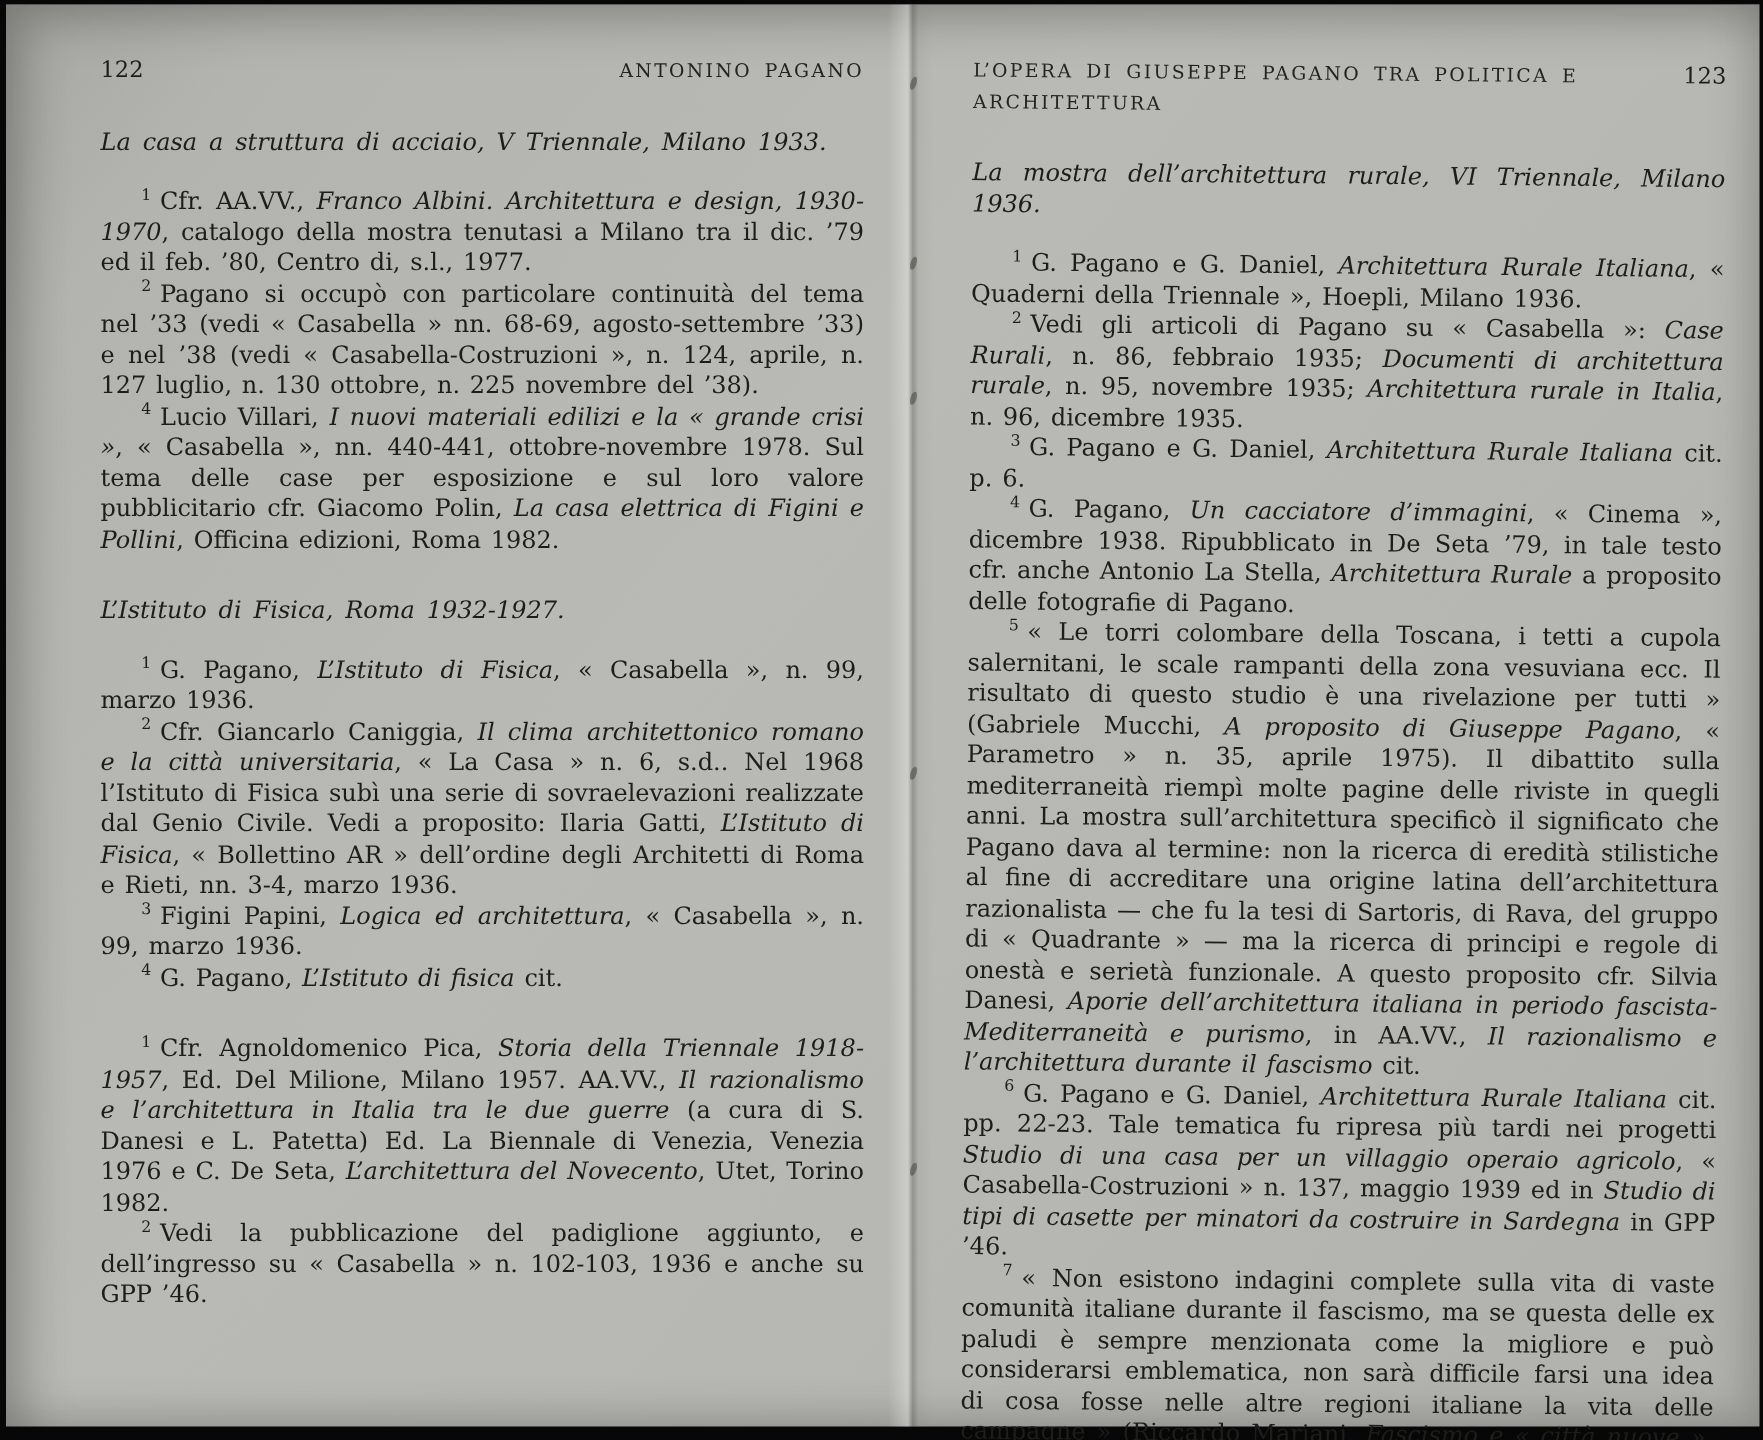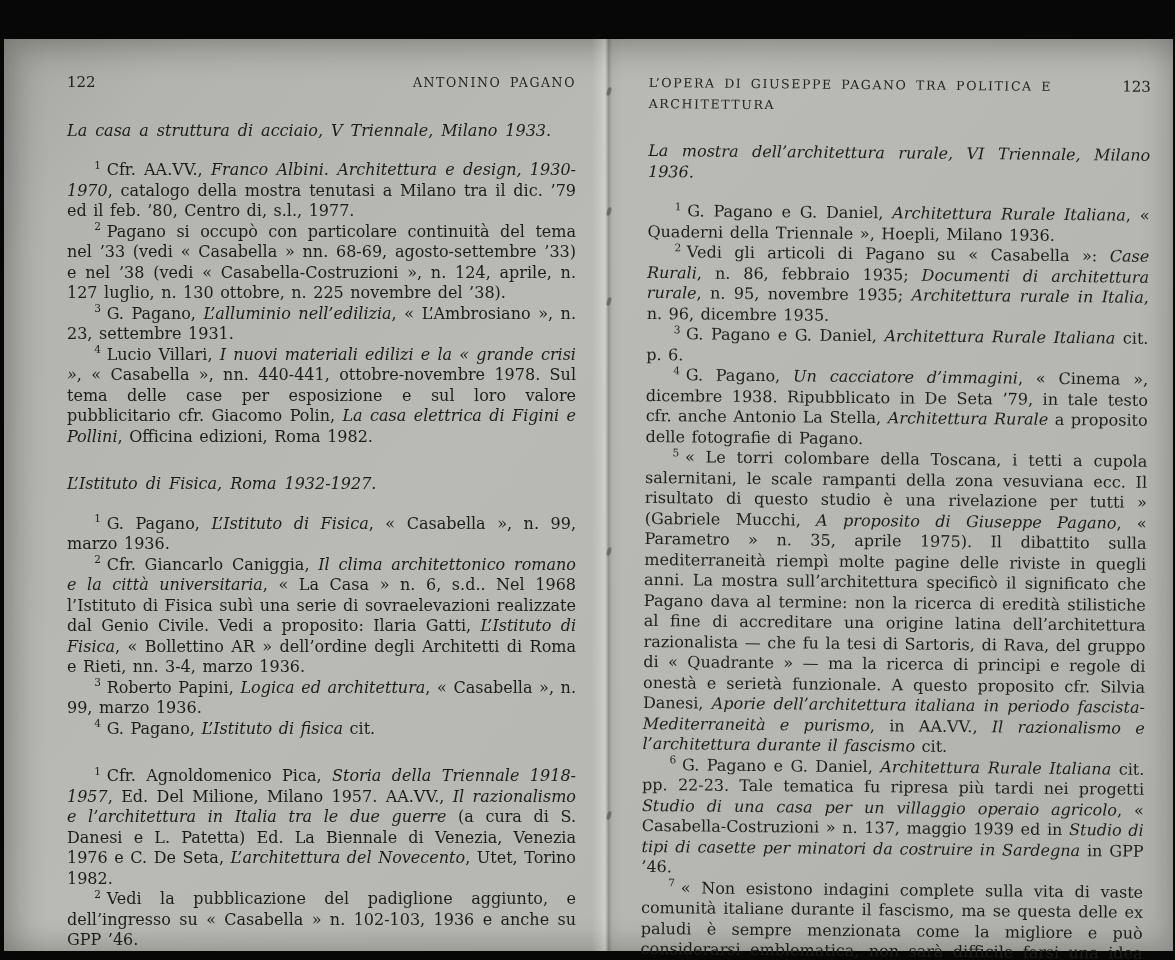--- a/index.html
+++ b/index.html
@@ -9,21 +9,20 @@
     overflow: hidden;
     position: relative;
     font-family: "DejaVu Serif", "Liberation Serif", serif;
   }
   .paper {
     position: absolute;
     left: 4px; top: 3px; right: 2px; bottom: 9px;
     background: linear-gradient(128deg, #a6a6a2 0%, #b3b3af 10%, #b9b9b5 40%, #b6b6b2 70%, #b0b0ac 100%);
     box-shadow: inset 14px 12px 30px rgba(0,0,0,0.22),
                 inset -10px -10px 26px rgba(0,0,0,0.14);
-    margin-top: 36px;
   }
   .gutter {
     position: absolute;
     left: 588px; top: 0; bottom: 0; width: 30px;
     background: linear-gradient(90deg,
       rgba(0,0,0,0.00) 0%,
       rgba(255,255,255,0.22) 32%,
       rgba(255,255,255,0.30) 44%,
       rgba(55,55,50,0.28) 55%,
       rgba(120,120,115,0.10) 68%,
@@ -94,28 +93,27 @@
   <div class="page page-left">
     <div class="page-header">
       <span class="page-number">122</span>
       <span class="running-head">ANTONINO PAGANO</span>
     </div>
     <div>
         <div class="section">
           <div class="section-heading">La casa a struttura di acciaio, V Triennale, Milano 1933.</div>
           <p class="footnote"><sup class="fn-num">1</sup><span>Cfr. AA.VV., </span><i>Franco Albini. Architettura e design, 1930-1970</i><span>, catalogo della mostra tenutasi a Milano tra il dic. ’79 ed il feb. ’80, Centro di, s.l., 1977.</span></p>
           <p class="footnote"><sup class="fn-num">2</sup><span>Pagano si occupò con particolare continuità del tema nel ’33 (vedi « Casabella » nn. 68-69, agosto-settembre ’33) e nel ’38 (vedi « Casabella-Costruzioni », n. 124, aprile, n. 127 luglio, n. 130 ottobre, n. 225 novembre del ’38).</span></p>
-          <p class="footnote"><sup class="fn-num">3</sup><span>G. Pagano, </span><i>L’alluminio nell’edilizia</i><span>, « L’Ambrosiano », n. 23, settembre 1931.</span></p>
           <p class="footnote"><sup class="fn-num">4</sup><span>Lucio Villari, </span><i>I nuovi materiali edilizi e la « grande crisi »</i><span>, « Casabella », nn. 440-441, ottobre-novembre 1978. Sul tema delle case per esposizione e sul loro valore pubblicitario cfr. Giacomo Polin, </span><i>La casa elettrica di Figini e Pollini</i><span>, Officina edizioni, Roma 1982.</span></p>
         </div>
         <div class="section">
           <div class="section-heading">L’Istituto di Fisica, Roma 1932-1927.</div>
           <p class="footnote"><sup class="fn-num">1</sup><span>G. Pagano, </span><i>L’Istituto di Fisica</i><span>, « Casabella », n. 99, marzo 1936.</span></p>
           <p class="footnote"><sup class="fn-num">2</sup><span>Cfr. Giancarlo Caniggia, </span><i>Il clima architettonico romano e la città universitaria</i><span>, « La Casa » n. 6, s.d.. Nel 1968 l’Istituto di Fisica subì una serie di sovraelevazioni realizzate dal Genio Civile. Vedi a proposito: Ilaria Gatti, </span><i>L’Istituto di Fisica</i><span>, « Bollettino AR » dell’ordine degli Architetti di Roma e Rieti, nn. 3-4, marzo 1936.</span></p>
-          <p class="footnote"><sup class="fn-num">3</sup><span>Roberto Papini, </span><i>Logica ed architettura</i><span>, « Casabella », n. 99, marzo 1936.</span></p>
+          <p class="footnote"><sup class="fn-num">3</sup><span>Figini Papini, </span><i>Logica ed architettura</i><span>, « Casabella », n. 99, marzo 1936.</span></p>
           <p class="footnote"><sup class="fn-num">4</sup><span>G. Pagano, </span><i>L’Istituto di fisica</i><span> cit.</span></p>
         </div>
         <div class="section">
           <p class="footnote"><sup class="fn-num">1</sup><span>Cfr. Agnoldomenico Pica, </span><i>Storia della Triennale 1918-1957</i><span>, Ed. Del Milione, Milano 1957. AA.VV., </span><i>Il razionalismo e l’architettura in Italia tra le due guerre</i><span> (a cura di S. Danesi e L. Patetta) Ed. La Biennale di Venezia, Venezia 1976 e C. De Seta, </span><i>L’architettura del Novecento</i><span>, Utet, Torino 1982.</span></p>
           <p class="footnote"><sup class="fn-num">2</sup><span>Vedi la pubblicazione del padiglione aggiunto, e dell’ingresso su « Casabella » n. 102-103, 1936 e anche su GPP ’46.</span></p>
         </div>
       </div>
   </div>
 
   <div class="page page-right">

